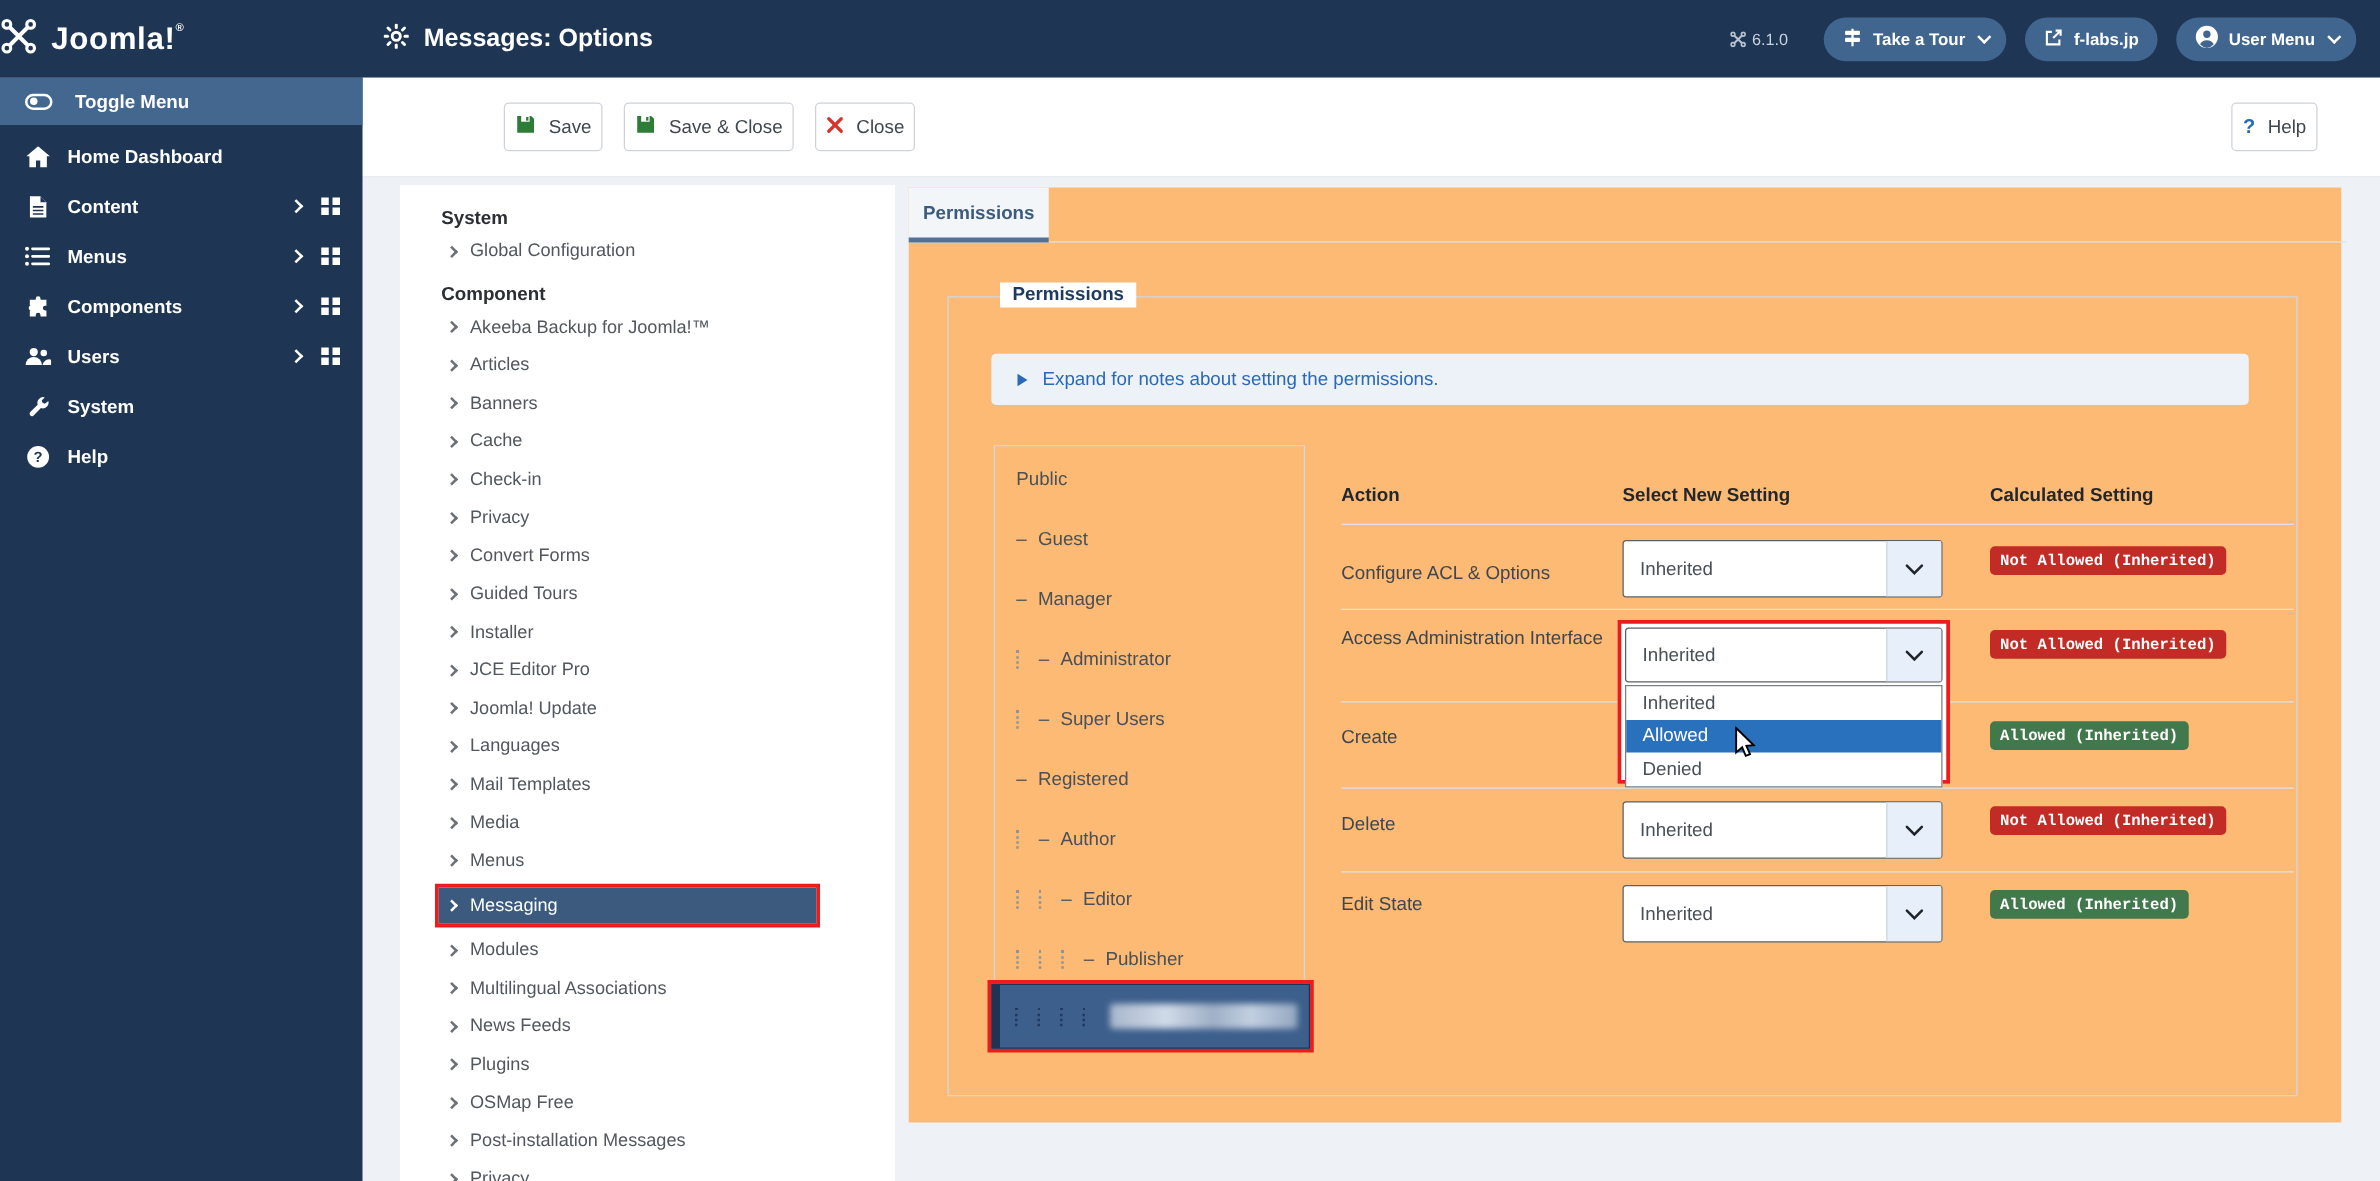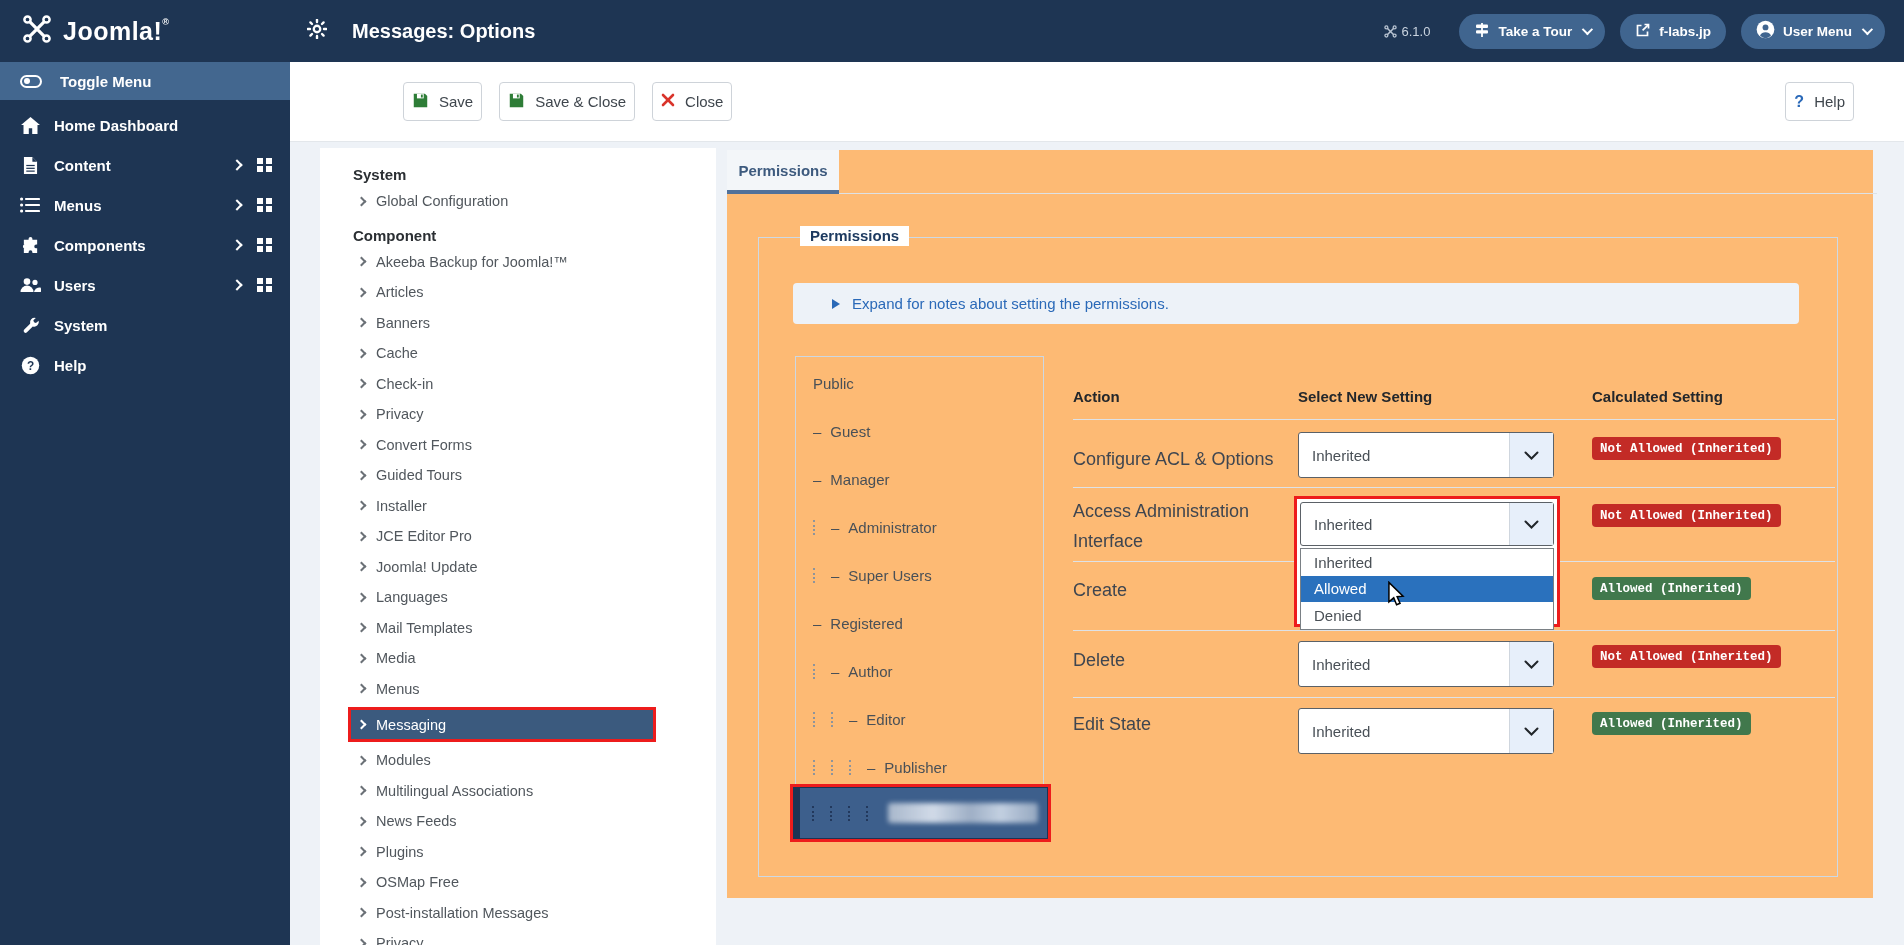--- a/index.html
+++ b/index.html
@@ -1,24 +1,24 @@
 <!DOCTYPE html>
 <html><head>
 <meta charset="utf-8">
 <style>
   * { margin:0; padding:0; box-sizing:border-box; }
   html,body { width:1904px; height:945px; overflow:hidden; }
   body { font-family:"Liberation Sans", sans-serif; background:#eef2f7; position:relative; }
 
   
   #header { position:absolute; left:0; top:0; width:1904px; height:62px; background:#1e3553; z-index:30; display:flex; align-items:center; }
-  #logo { width:290px; display:flex; align-items:center; padding-left:22px; gap:11px; color:#fff; }
+  #logo { width:290px; display:flex; align-items:center; gap:11px; color:#fff; }
   #logo .logo-text { font-size:25px; font-weight:bold; letter-spacing:.5px; }
   #logo sup { font-size:9px; vertical-align:top; }
-  #title-wrap { display:flex; align-items:center; gap:25px; margin-left:17px; color:#fff; }
+  #title-wrap { display:flex; align-items:center; gap:12px; margin-left:17px; color:#fff; }
   #page-title { font-size:20px; font-weight:bold; }
   #header-right { margin-left:auto; display:flex; align-items:center; gap:15px; padding-right:19px; }
   #version { color:#c9d3df; font-size:13px; display:flex; align-items:center; gap:5px; margin-right:14px; }
   .pill { height:35px; background:#40658f; border-radius:18px; display:flex; align-items:center; gap:8px; padding:0 15px; color:#fff; font-size:13.5px; font-weight:bold; cursor:pointer; }
   .chev-down { width:8px; height:8px; border-right:2.4px solid #fff; border-bottom:2.4px solid #fff; transform:rotate(45deg) translateY(-2px); margin-left:2px; }
 
   
   #toolbar { position:absolute; left:290px; top:62px; width:1614px; height:80px; background:#fff; border-bottom:1px solid #e3e7eb; display:flex; align-items:center; z-index:20; }
   .tbtn { height:39px; background:#fff; border:1px solid #ced3d9; border-radius:4px; display:flex; align-items:center; gap:10px; padding:0 8px; font-size:15px; color:#3f464d; cursor:pointer; }
   #btn-save { margin-left:113px; }
@@ -50,21 +50,21 @@
   .sp-selected-wrap .sp-row { height:29px; background:#3b5a7e; color:#fff; padding-left:7px; width:100%; }
   .sp-selected-wrap .sp-chev { border-color:#fff; }
 
   
   #main-card { position:absolute; left:727px; top:150px; width:1146px; height:748px; background:#fdba74; z-index:10; }
   #tab-row { position:absolute; left:0; top:0; width:1150px; height:44px; border-bottom:1px solid #dde2e6; }
   #tab-permissions { position:absolute; left:0; top:0; width:112px; height:44px; background:#f3f6f9; border-bottom:4px solid #51719a; display:flex; align-items:center; justify-content:center; font-size:15px; font-weight:bold; color:#3d5a7e; cursor:pointer; }
 
   #fieldset { position:absolute; left:31px; top:87px; width:1080px; height:640px; border:1px solid #cdd9e5; }
   #legend { position:absolute; left:73px; top:76px; height:20px; line-height:20px; background:#fff; padding:0 10px; font-size:15px; font-weight:bold; color:#1d3a60; z-index:2; }
-  #notes { position:absolute; left:66px; top:133px; width:1006px; height:41px; background:#edf2f8; border-radius:4px; display:flex; align-items:center; padding-left:39px; gap:12px; cursor:pointer; }
+  #notes { position:absolute; left:66px; top:133px; width:1006px; height:41px; background:#edf2f8; border-radius:4px; display:flex; align-items:center; padding-left:21px; gap:12px; cursor:pointer; }
   #notes .tri { width:0; height:0; border-left:8px solid #2a69b8; border-top:5.5px solid transparent; border-bottom:5.5px solid transparent; }
   #notes .notes-text { font-size:15px; color:#2a69b8; }
 
   
   #groups-box { position:absolute; left:68px; top:206px; width:249px; height:433px; border:1px solid #ccd8e3; padding-top:2px; }
   .grp-row { height:48px; display:flex; align-items:center; padding-left:17px; font-size:15px; color:#495057; cursor:pointer; }
   .dotcol { width:2px; height:15px; border-left:2px dotted #8d949c; margin-right:16px; flex:none; }
   .grp-dash { margin-right:9px; }
   #sel-group { position:absolute; left:63px; top:634px; width:261px; height:58px; border:3px solid #ed1c1c; background:#fff; }
   #sel-group-inner { width:100%; height:100%; background:#3d5f8c; border:1.5px solid #1e3454; border-left:7px solid #1e3454; display:flex; align-items:center; padding-left:12px; }
@@ -74,21 +74,21 @@
     filter:blur(2.5px); }
 
   
   #perm-table { position:absolute; left:346px; top:230px; width:762px; }
   #pt-head { position:relative; height:40px; border-bottom:1px solid #dee2e6; }
   .pt-h { position:absolute; top:8px; font-size:15px; font-weight:bold; color:#23272b; }
   .pt-h.h0 { left:0; } .pt-h.h1 { left:225px; } .pt-h.h2 { left:519px; }
   .pt-row { position:relative; border-bottom:1px solid #dee2e6; }
   .pt-row.r1 { height:68px; } .pt-row.r2 { height:74px; } .pt-row.r3 { height:69px; }
   .pt-row.r4 { height:67px; } .pt-row.r5 { height:80px; border-bottom:none; }
-  .pt-label { position:absolute; left:0; width:210px; font-size:18px; color:#3f4650; line-height:30px; }
+  .pt-label { position:absolute; left:0; width:210px; font-size:15px; color:#3f4650; line-height:30px; }
   .sel { position:absolute; width:256px; height:46px; background:#fff; border:1px solid #5b6167; border-radius:3px; display:flex; cursor:pointer; }
   .sel-val { flex:1; display:flex; align-items:center; padding-left:13px; font-size:15px; color:#495057; }
   .sel-btn { width:44px; background:#e7effa; border-left:1px solid #cfd6de; display:flex; align-items:center; justify-content:center; }
   .red-annot { position:absolute; left:221px; top:8px; width:266px; height:131px; border:3px solid #ed1c1c; background:#fff; z-index:6; }
   .red-annot .sel { left:3px; top:3px; width:254px; height:44px; }
   .dd { position:absolute; left:3px; top:49px; width:254px; background:#fff; border:1px solid #7a8085; }
   .dd-opt { height:26.5px; display:flex; align-items:center; padding-left:13px; font-size:15px; color:#4a5056; cursor:pointer; }
   .dd-opt.hl { background:#2a71bd; color:#fff; }
   .badge { position:absolute; left:519px; height:23px; border-radius:4px; padding:0 8px; display:inline-flex; align-items:center; font-size:12.5px; font-weight:bold; color:#fff; white-space:nowrap;font-family:Liberation Mono, monospace; }
   .badge.danger { background:#c32b26; }

